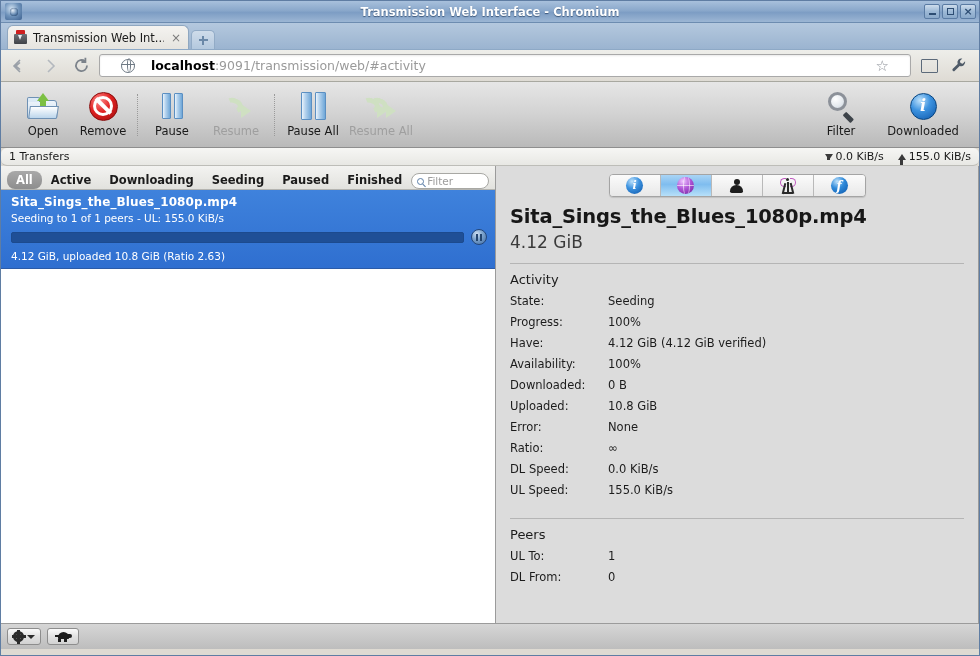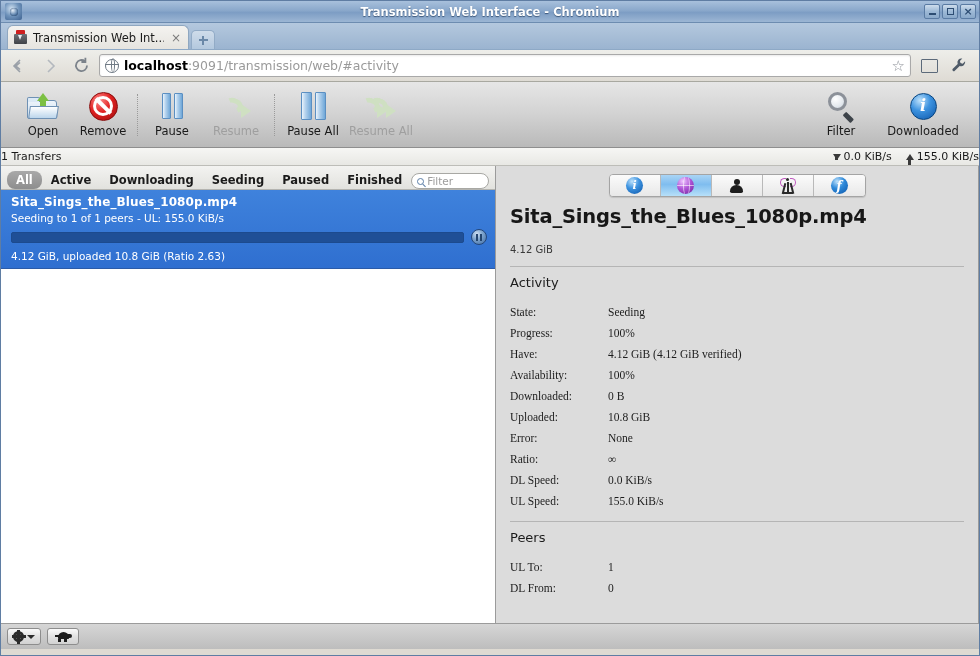--- a/index.html
+++ b/index.html
@@ -128,21 +128,21 @@
     display: flex; align-items: center; justify-content: center;
     color: #9aa0a8;
   }
   .navbtn.enabled { color: #6d747c; }
   .omnibox {
     flex: 1; height: 23px;
     background: #ffffff;
     border: 1px solid #a9a9a9;
     border-radius: 3px;
     display: flex; align-items: center;
-    padding: 0 5px; gap: 5px;
+    padding: 0 21px; gap: 16px;
     box-shadow: inset 0 1px 2px rgba(0,0,0,.09);
   }
   .globe-icon {
     width: 14px; height: 14px; border-radius: 50%;
     border: 1.4px solid #6f7a85;
     position: relative; flex: 0 0 14px;
     background: #fff;
   }
   .globe-icon::before {
     content:""; position:absolute; left: 4.6px; top: -1.4px;
@@ -284,22 +284,22 @@
     color:#fff; font-family: "DejaVu Serif", serif; font-style: italic;
     font-weight: bold; font-size: 16px; line-height: 1;
   }
 
   
   .countbar {
     height: 18px;
     background: linear-gradient(to bottom, #f6f6f4 0%, #e8e8e4 100%);
     border-bottom: 1px solid #bdbdb8;
     display: flex; align-items: center;
-    padding: 0 0;
-    font-size: 11px; color: #1a1a1a;
+    padding: 0 8px;
+    font-size: 11px; color: #1a1a1a; border-radius: 6px;
   }
   .speeds { margin-left: auto; display: flex; gap: 14px; align-items:center; }
   .speed { display:flex; align-items:center; gap:3px; font-size: 11px; }
   .arr-dn { width:0;height:0; border-left:4px solid transparent;border-right:4px solid transparent;border-top:6px solid #3a3a3a; position:relative;}
   .arr-dn::before{content:"";position:absolute;left:-1.5px;top:-5px;width:3px;height:5px;background:#3a3a3a;}
   .arr-up { width:0;height:0; border-left:4px solid transparent;border-right:4px solid transparent;border-bottom:6px solid #3a3a3a; position:relative;}
   .arr-up::after{content:"";position:absolute;left:-1.5px;top:6px;width:3px;height:5px;background:#3a3a3a;}
 
   
   .body-row { display: flex; height: 457px; }
@@ -416,25 +416,25 @@
   .it-tracker .w2 { position:absolute; right:1px; top:1px; width:6px;height:9px;border:1.4px solid #c05ac0;border-left:none;border-radius:0 9px 9px 0; }
   .it-files {
     width: 17px; height: 17px; border-radius: 50%;
     background: radial-gradient(circle at 36% 26%, #bfe2fb 0%, #2f8ada 42%, #0b55a8 100%);
     color:#fff; font-family:"DejaVu Serif",serif; font-style:italic; font-weight:bold;
     font-size: 12px; display:flex; align-items:center; justify-content:center; line-height:1;
   }
 
   .insp-body { padding: 0 14px; flex: 1; overflow: hidden; }
   .insp-title { font-size: 19.5px; font-weight: bold; color: #171717; margin-top: 2px; letter-spacing: -.2px;}
-  .insp-sub { font-size: 10px; color: #3a3a3a; margin-top: 16px; }
+  .insp-sub { font-size: 17px; color: #3a3a3a; margin-top: 4px; }
   .insp-hr { height: 1px; background: #b5b5b5; margin: 11px 0 8px 0; }
   .insp-section { font-size: 13px; color: #1c1c1c; margin-bottom: 7px; }
   .insp-rows { }
-  .insp-r { display: flex; font-size: 11.5px; color: #1c1c1c; height: 21px; align-items: flex-end; font-family: Liberation Serif, serif; }
+  .insp-r { display: flex; font-size: 11.5px; color: #1c1c1c; height: 21px; align-items: flex-start; }
   .insp-k { width: 98px; flex: 0 0 98px; }
   .insp-v { }
 
   
   .bottombar {
     height: 26px;
     background: linear-gradient(to bottom, #d6d6d6 0%, #bdbdbd 100%);
     border-top: 1px solid #9b9b9b;
     display: flex; align-items: center;
     padding: 0 6px; gap: 6px;

